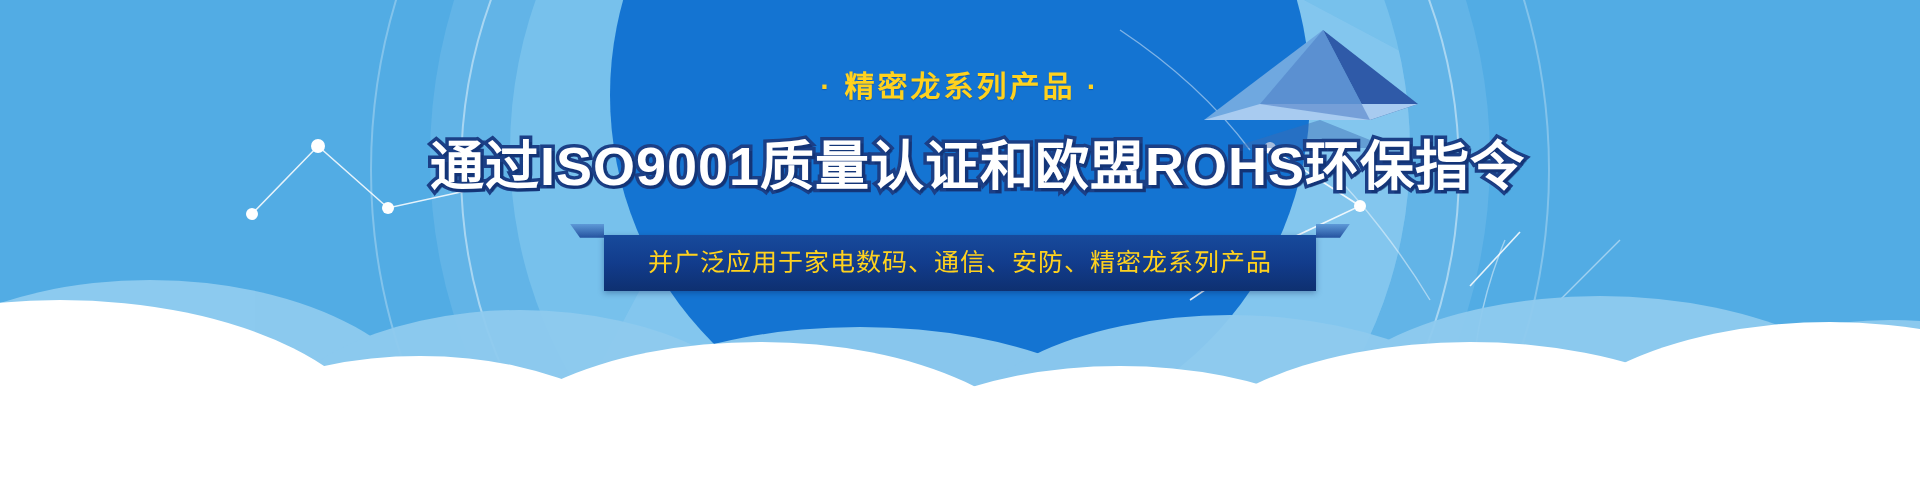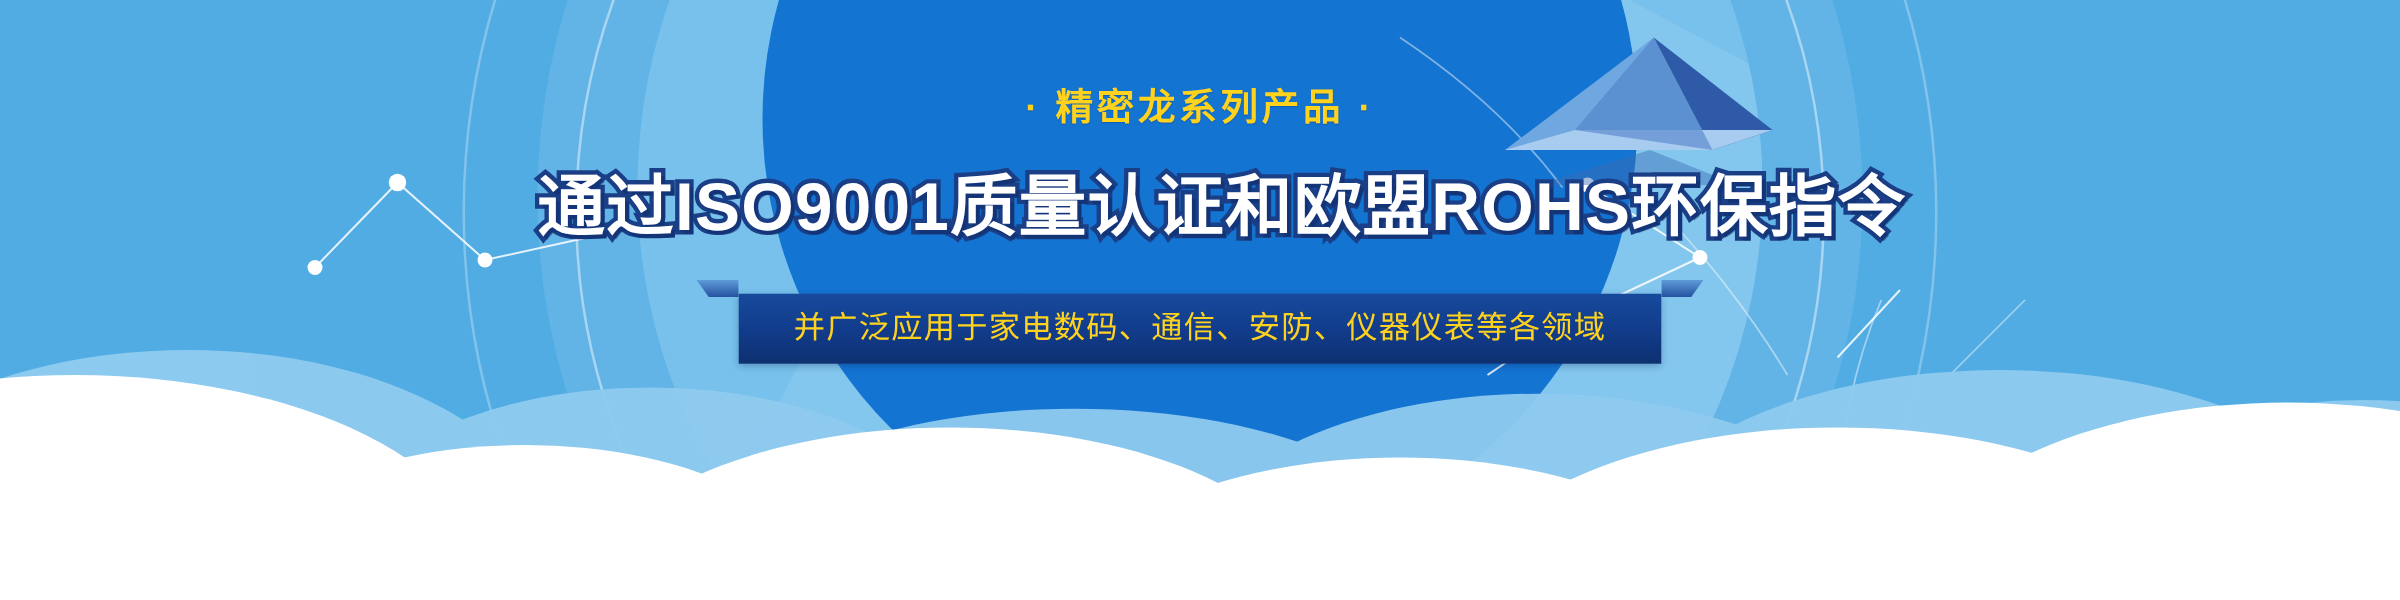--- a/index.html
+++ b/index.html
@@ -227,18 +227,18 @@
   <div class="content">
 
     <div class="eyebrow">· 精密龙系列产品 ·</div>
 
     <div class="headline">通过ISO9001质量认证和欧盟ROHS环保指令</div>
 
     <div class="ribbon-wrap">
       <span class="ribbon-tail left"></span>
       <span class="ribbon-tail right"></span>
       <div class="ribbon">
-        <span class="ribbon-text">并广泛应用于家电数码、通信、安防、仪器仪表等各领域</span>
+        <span class="ribbon-text">并广泛应用于家电数码、通信、安防、精密龙系列产品</span>
       </div>
     </div>
 
   </div>
 </div>
 
 </body></html>

